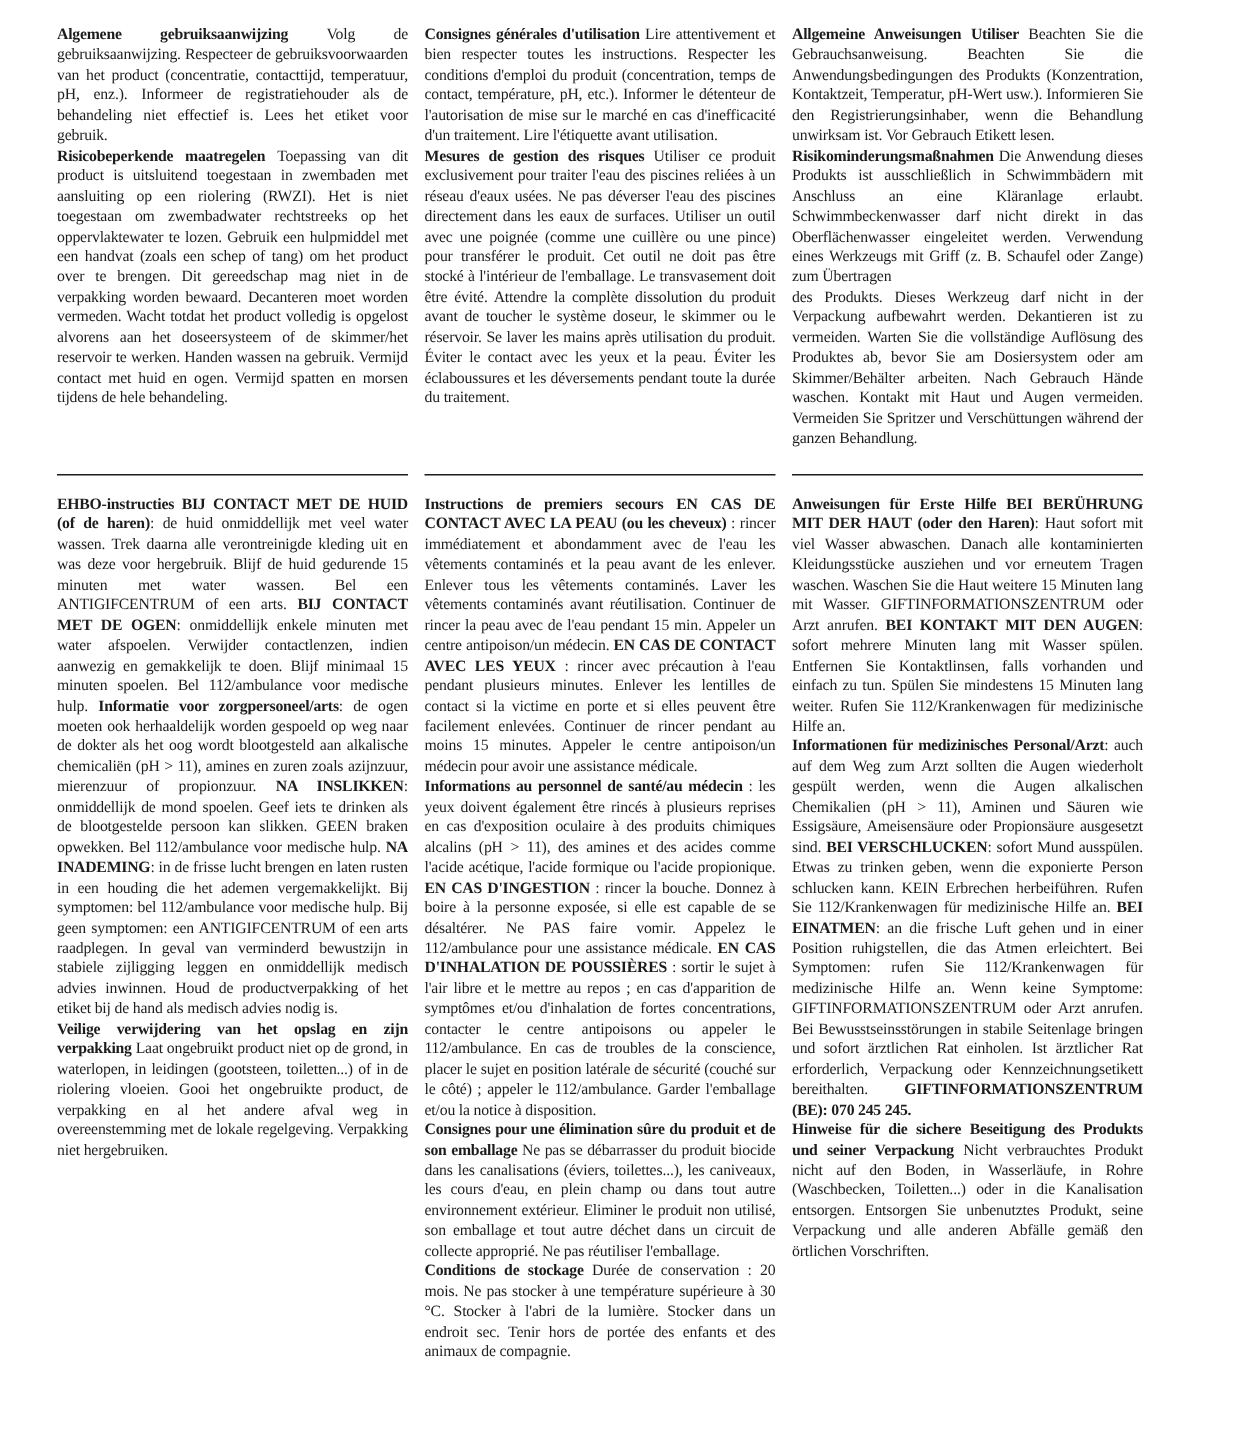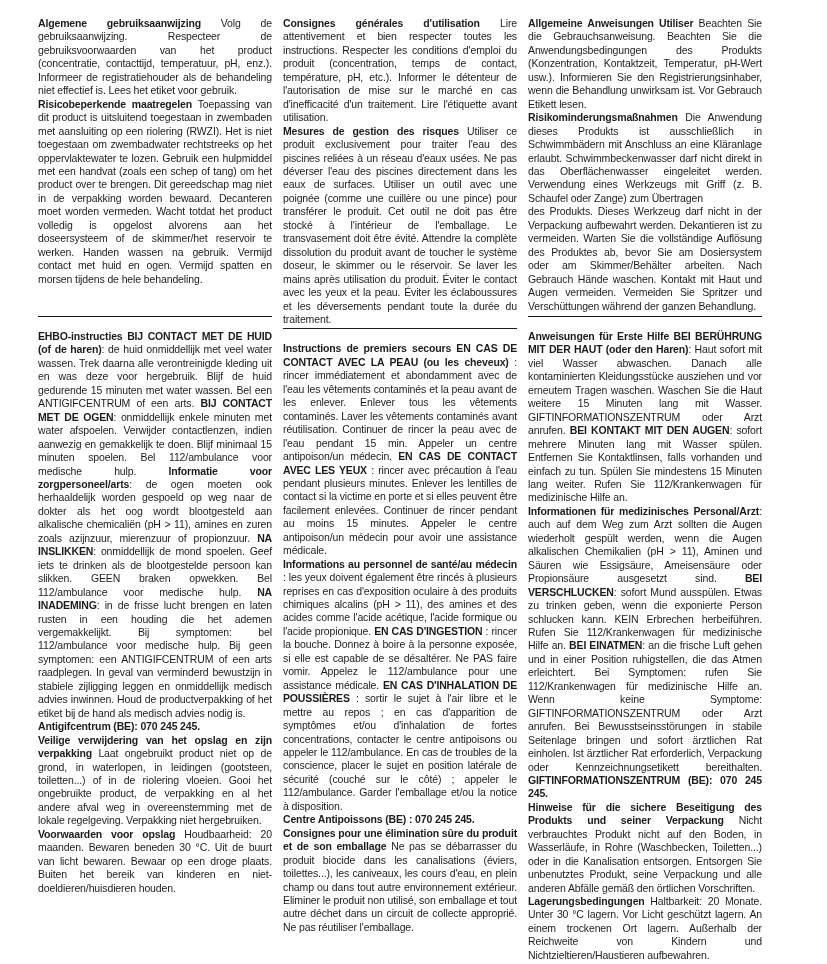--- a/index.html
+++ b/index.html
@@ -1,20 +1,20 @@
 <!DOCTYPE html>
 <html><head>
 <meta charset="utf-8">
 <style>
   html,body{margin:0;padding:0;background:#ffffff;}
   .page{
     width:794px;height:964px;box-sizing:border-box;
     background:#ffffff;
     padding:17px 32px 10px 38px;
-    font-family:Liberation Sans, sans-serif;
+    font-family:Liberation Serif, serif;
     color:#1c1c1c;
     overflow:hidden;
   }
   .cols{display:flex;gap:11px;}
   .col{flex:1 1 0;min-width:0;}
   .sec{font-size:10.5px;line-height:13.45px;letter-spacing:-0.12px;text-align:justify;}
   .sec.sec1{min-height:297px;}
   .sec p{margin:0;padding:0;}
   .sec b{font-weight:700;letter-spacing:-0.15px;}
   hr.rule{border:0;border-top:1.4px solid #1c1c1c;margin:2px 0 13px 0;}
@@ -25,45 +25,42 @@
 <div class="page">
   <div class="cols" id="columns-row">
       <div class="col" lang="nl">
         <div class="sec sec1">
           <p><b>Algemene gebruiksaanwijzing </b>Volg de gebruiksaanwijzing. Respecteer de gebruiksvoorwaarden van het product (concentratie, contacttijd, temperatuur, pH, enz.). Informeer de registratiehouder als de behandeling niet effectief is. Lees het etiket voor gebruik.</p>
           <p><b>Risicobeperkende maatregelen </b>Toepassing van dit product is uitsluitend toegestaan in zwembaden met aansluiting op een riolering (RWZI). Het is niet toegestaan om zwembadwater rechtstreeks op het oppervlaktewater te lozen. Gebruik een hulpmiddel met een handvat (zoals een schep of tang) om het product over te brengen. Dit gereedschap mag niet in de verpakking worden bewaard. Decanteren moet worden vermeden. Wacht totdat het product volledig is opgelost alvorens aan het doseersysteem of de skimmer/het reservoir te werken. Handen wassen na gebruik. Vermijd contact met huid en ogen. Vermijd spatten en morsen tijdens de hele behandeling.</p>
         </div>
         <hr class="rule">
         <div class="sec sec2">
           <p><b>EHBO-instructies BIJ CONTACT MET DE HUID (of de haren)</b>: de huid onmiddellijk met veel water wassen. Trek daarna alle verontreinigde kleding uit en was deze voor hergebruik. Blijf de huid gedurende 15 minuten met water wassen. Bel een ANTIGIFCENTRUM of een arts. <b>BIJ CONTACT MET DE OGEN</b>: onmiddellijk enkele minuten met water afspoelen. Verwijder contactlenzen, indien aanwezig en gemakkelijk te doen. Blijf minimaal 15 minuten spoelen. Bel 112/ambulance voor medische hulp. <b>Informatie voor zorgpersoneel/arts</b>: de ogen moeten ook herhaaldelijk worden gespoeld op weg naar de dokter als het oog wordt blootgesteld aan alkalische chemicaliën (pH &gt; 11), amines en zuren zoals azijnzuur, mierenzuur of propionzuur. <b>NA INSLIKKEN</b>: onmiddellijk de mond spoelen. Geef iets te drinken als de blootgestelde persoon kan slikken. GEEN braken opwekken. Bel 112/ambulance voor medische hulp. <b>NA INADEMING</b>: in de frisse lucht brengen en laten rusten in een houding die het ademen vergemakkelijkt. Bij symptomen: bel 112/ambulance voor medische hulp. Bij geen symptomen: een ANTIGIFCENTRUM of een arts raadplegen. In geval van verminderd bewustzijn in stabiele zijligging leggen en onmiddellijk medisch advies inwinnen. Houd de productverpakking of het etiket bij de hand als medisch advies nodig is.</p>
-          <p><b>Antigifcentrum (BE): 070 245 245.</b></p>
           <p><b>Veilige verwijdering van het opslag en zijn verpakking </b>Laat ongebruikt product niet op de grond, in waterlopen, in leidingen (gootsteen, toiletten...) of in de riolering vloeien. Gooi het ongebruikte product, de verpakking en al het andere afval weg in overeenstemming met de lokale regelgeving. Verpakking niet hergebruiken.</p>
-          <p><b>Voorwaarden voor opslag </b>Houdbaarheid: 20 maanden. Bewaren beneden 30 °C. Uit de buurt van licht bewaren. Bewaar op een droge plaats. Buiten het bereik van kinderen en niet-doeldieren/huisdieren houden.</p>
         </div>
       </div>
       <div class="col" lang="fr">
         <div class="sec sec1">
           <p><b>Consignes générales d'utilisation </b>Lire attentivement et bien respecter toutes les instructions. Respecter les conditions d'emploi du produit (concentration, temps de contact, température, pH, etc.). Informer le détenteur de l'autorisation de mise sur le marché en cas d'inefficacité d'un traitement. Lire l'étiquette avant utilisation.</p>
           <p><b>Mesures de gestion des risques </b>Utiliser ce produit exclusivement pour traiter l'eau des piscines reliées à un réseau d'eaux usées. Ne pas déverser l'eau des piscines directement dans les eaux de surfaces. Utiliser un outil avec une poignée (comme une cuillère ou une pince) pour transférer le produit. Cet outil ne doit pas être stocké à l'intérieur de l'emballage. Le transvasement doit être évité. Attendre la complète dissolution du produit avant de toucher le système doseur, le skimmer ou le réservoir. Se laver les mains après utilisation du produit. Éviter le contact avec les yeux et la peau. Éviter les éclaboussures et les déversements pendant toute la durée du traitement.</p>
         </div>
         <hr class="rule">
         <div class="sec sec2">
           <p><b>Instructions de premiers secours EN CAS DE CONTACT AVEC LA PEAU (ou les cheveux)</b> : rincer immédiatement et abondamment avec de l'eau les vêtements contaminés et la peau avant de les enlever. Enlever tous les vêtements contaminés. Laver les vêtements contaminés avant réutilisation. Continuer de rincer la peau avec de l'eau pendant 15 min. Appeler un centre antipoison/un médecin. <b>EN CAS DE CONTACT AVEC LES YEUX</b> : rincer avec précaution à l'eau pendant plusieurs minutes. Enlever les lentilles de contact si la victime en porte et si elles peuvent être facilement enlevées. Continuer de rincer pendant au moins 15 minutes. Appeler le centre antipoison/un médecin pour avoir une assistance médicale.</p>
           <p><b>Informations au personnel de santé/au médecin</b> : les yeux doivent également être rincés à plusieurs reprises en cas d'exposition oculaire à des produits chimiques alcalins (pH &gt; 11), des amines et des acides comme l'acide acétique, l'acide formique ou l'acide propionique. <b>EN CAS D'INGESTION</b> : rincer la bouche. Donnez à boire à la personne exposée, si elle est capable de se désaltérer. Ne PAS faire vomir. Appelez le 112/ambulance pour une assistance médicale. <b>EN CAS D'INHALATION DE POUSSIÈRES</b> : sortir le sujet à l'air libre et le mettre au repos ; en cas d'apparition de symptômes et/ou d'inhalation de fortes concentrations, contacter le centre antipoisons ou appeler le 112/ambulance. En cas de troubles de la conscience, placer le sujet en position latérale de sécurité (couché sur le côté) ; appeler le 112/ambulance. Garder l'emballage et/ou la notice à disposition.</p>
-          <p><b>Centre Antipoissons (BE) : 070 245 245.</b></p>
           <p><b>Consignes pour une élimination sûre du produit et de son emballage </b>Ne pas se débarrasser du produit biocide dans les canalisations (éviers, toilettes...), les caniveaux, les cours d'eau, en plein champ ou dans tout autre environnement extérieur. Eliminer le produit non utilisé, son emballage et tout autre déchet dans un circuit de collecte approprié. Ne pas réutiliser l'emballage.</p>
+          <p><b>Conditions de stockage </b>Durée de conservation : 20 mois. Ne pas stocker à une température supérieure à 30 °C. Stocker à l'abri de la lumière. Stocker dans un endroit sec. Tenir hors de portée des enfants et des animaux de compagnie.</p>
         </div>
       </div>
       <div class="col" lang="de">
         <div class="sec sec1">
           <p><b>Allgemeine Anweisungen Utiliser </b>Beachten Sie die Gebrauchsanweisung. Beachten Sie die Anwendungsbedingungen des Produkts (Konzentration, Kontaktzeit, Temperatur, pH-Wert usw.). Informieren Sie den Registrierungsinhaber, wenn die Behandlung unwirksam ist. Vor Gebrauch Etikett lesen.</p>
           <p><b>Risikominderungsmaßnahmen </b>Die Anwendung dieses Produkts ist ausschließlich in Schwimmbädern mit Anschluss an eine Kläranlage erlaubt. Schwimmbeckenwasser darf nicht direkt in das Oberflächenwasser eingeleitet werden. Verwendung eines Werkzeugs mit Griff (z. B. Schaufel oder Zange) zum Übertragen<br>des Produkts. Dieses Werkzeug darf nicht in der Verpackung aufbewahrt werden. Dekantieren ist zu vermeiden. Warten Sie die vollständige Auflösung des Produktes ab, bevor Sie am Dosiersystem oder am Skimmer/Behälter arbeiten. Nach Gebrauch Hände waschen. Kontakt mit Haut und Augen vermeiden. Vermeiden Sie Spritzer und Verschüttungen während der ganzen Behandlung.</p>
         </div>
         <hr class="rule">
         <div class="sec sec2">
           <p><b>Anweisungen für Erste Hilfe BEI BERÜHRUNG MIT DER HAUT (oder den Haren)</b>: Haut sofort mit viel Wasser abwaschen. Danach alle kontaminierten Kleidungsstücke ausziehen und vor erneutem Tragen waschen. Waschen Sie die Haut weitere 15 Minuten lang mit Wasser. GIFTINFORMATIONSZENTRUM oder Arzt anrufen. <b>BEI KONTAKT MIT DEN AUGEN</b>: sofort mehrere Minuten lang mit Wasser spülen. Entfernen Sie Kontaktlinsen, falls vorhanden und einfach zu tun. Spülen Sie mindestens 15 Minuten lang weiter. Rufen Sie 112/Krankenwagen für medizinische Hilfe an.</p>
           <p><b>Informationen für medizinisches Personal/Arzt</b>: auch auf dem Weg zum Arzt sollten die Augen wiederholt gespült werden, wenn die Augen alkalischen Chemikalien (pH &gt; 11), Aminen und Säuren wie Essigsäure, Ameisensäure oder Propionsäure ausgesetzt sind. <b>BEI VERSCHLUCKEN</b>: sofort Mund ausspülen. Etwas zu trinken geben, wenn die exponierte Person schlucken kann. KEIN Erbrechen herbeiführen. Rufen Sie 112/Krankenwagen für medizinische Hilfe an. <b>BEI EINATMEN</b>: an die frische Luft gehen und in einer Position ruhigstellen, die das Atmen erleichtert. Bei Symptomen: rufen Sie 112/Krankenwagen für medizinische Hilfe an. Wenn keine Symptome: GIFTINFORMATIONSZENTRUM oder Arzt anrufen. Bei Bewusstseinsstörungen in stabile Seitenlage bringen und sofort ärztlichen Rat einholen. Ist ärztlicher Rat erforderlich, Verpackung oder Kennzeichnungsetikett bereithalten. <b>GIFTINFORMATIONSZENTRUM (BE): 070 245 245.</b></p>
           <p><b>Hinweise für die sichere Beseitigung des Produkts und seiner Verpackung </b>Nicht verbrauchtes Produkt nicht auf den Boden, in Wasserläufe, in Rohre (Waschbecken, Toiletten...) oder in die Kanalisation entsorgen. Entsorgen Sie unbenutztes Produkt, seine Verpackung und alle anderen Abfälle gemäß den örtlichen Vorschriften.</p>
-          <p><b>Lagerungsbedingungen </b>Haltbarkeit: 20 Monate. Unter 30 °C lagern. Vor Licht geschützt lagern. An einem trockenen Ort lagern. Außerhalb der Reichweite von Kindern und Nichtzieltieren/Haustieren aufbewahren.</p>
         </div>
       </div>
     </div>
 </div>
 
 </body></html>

